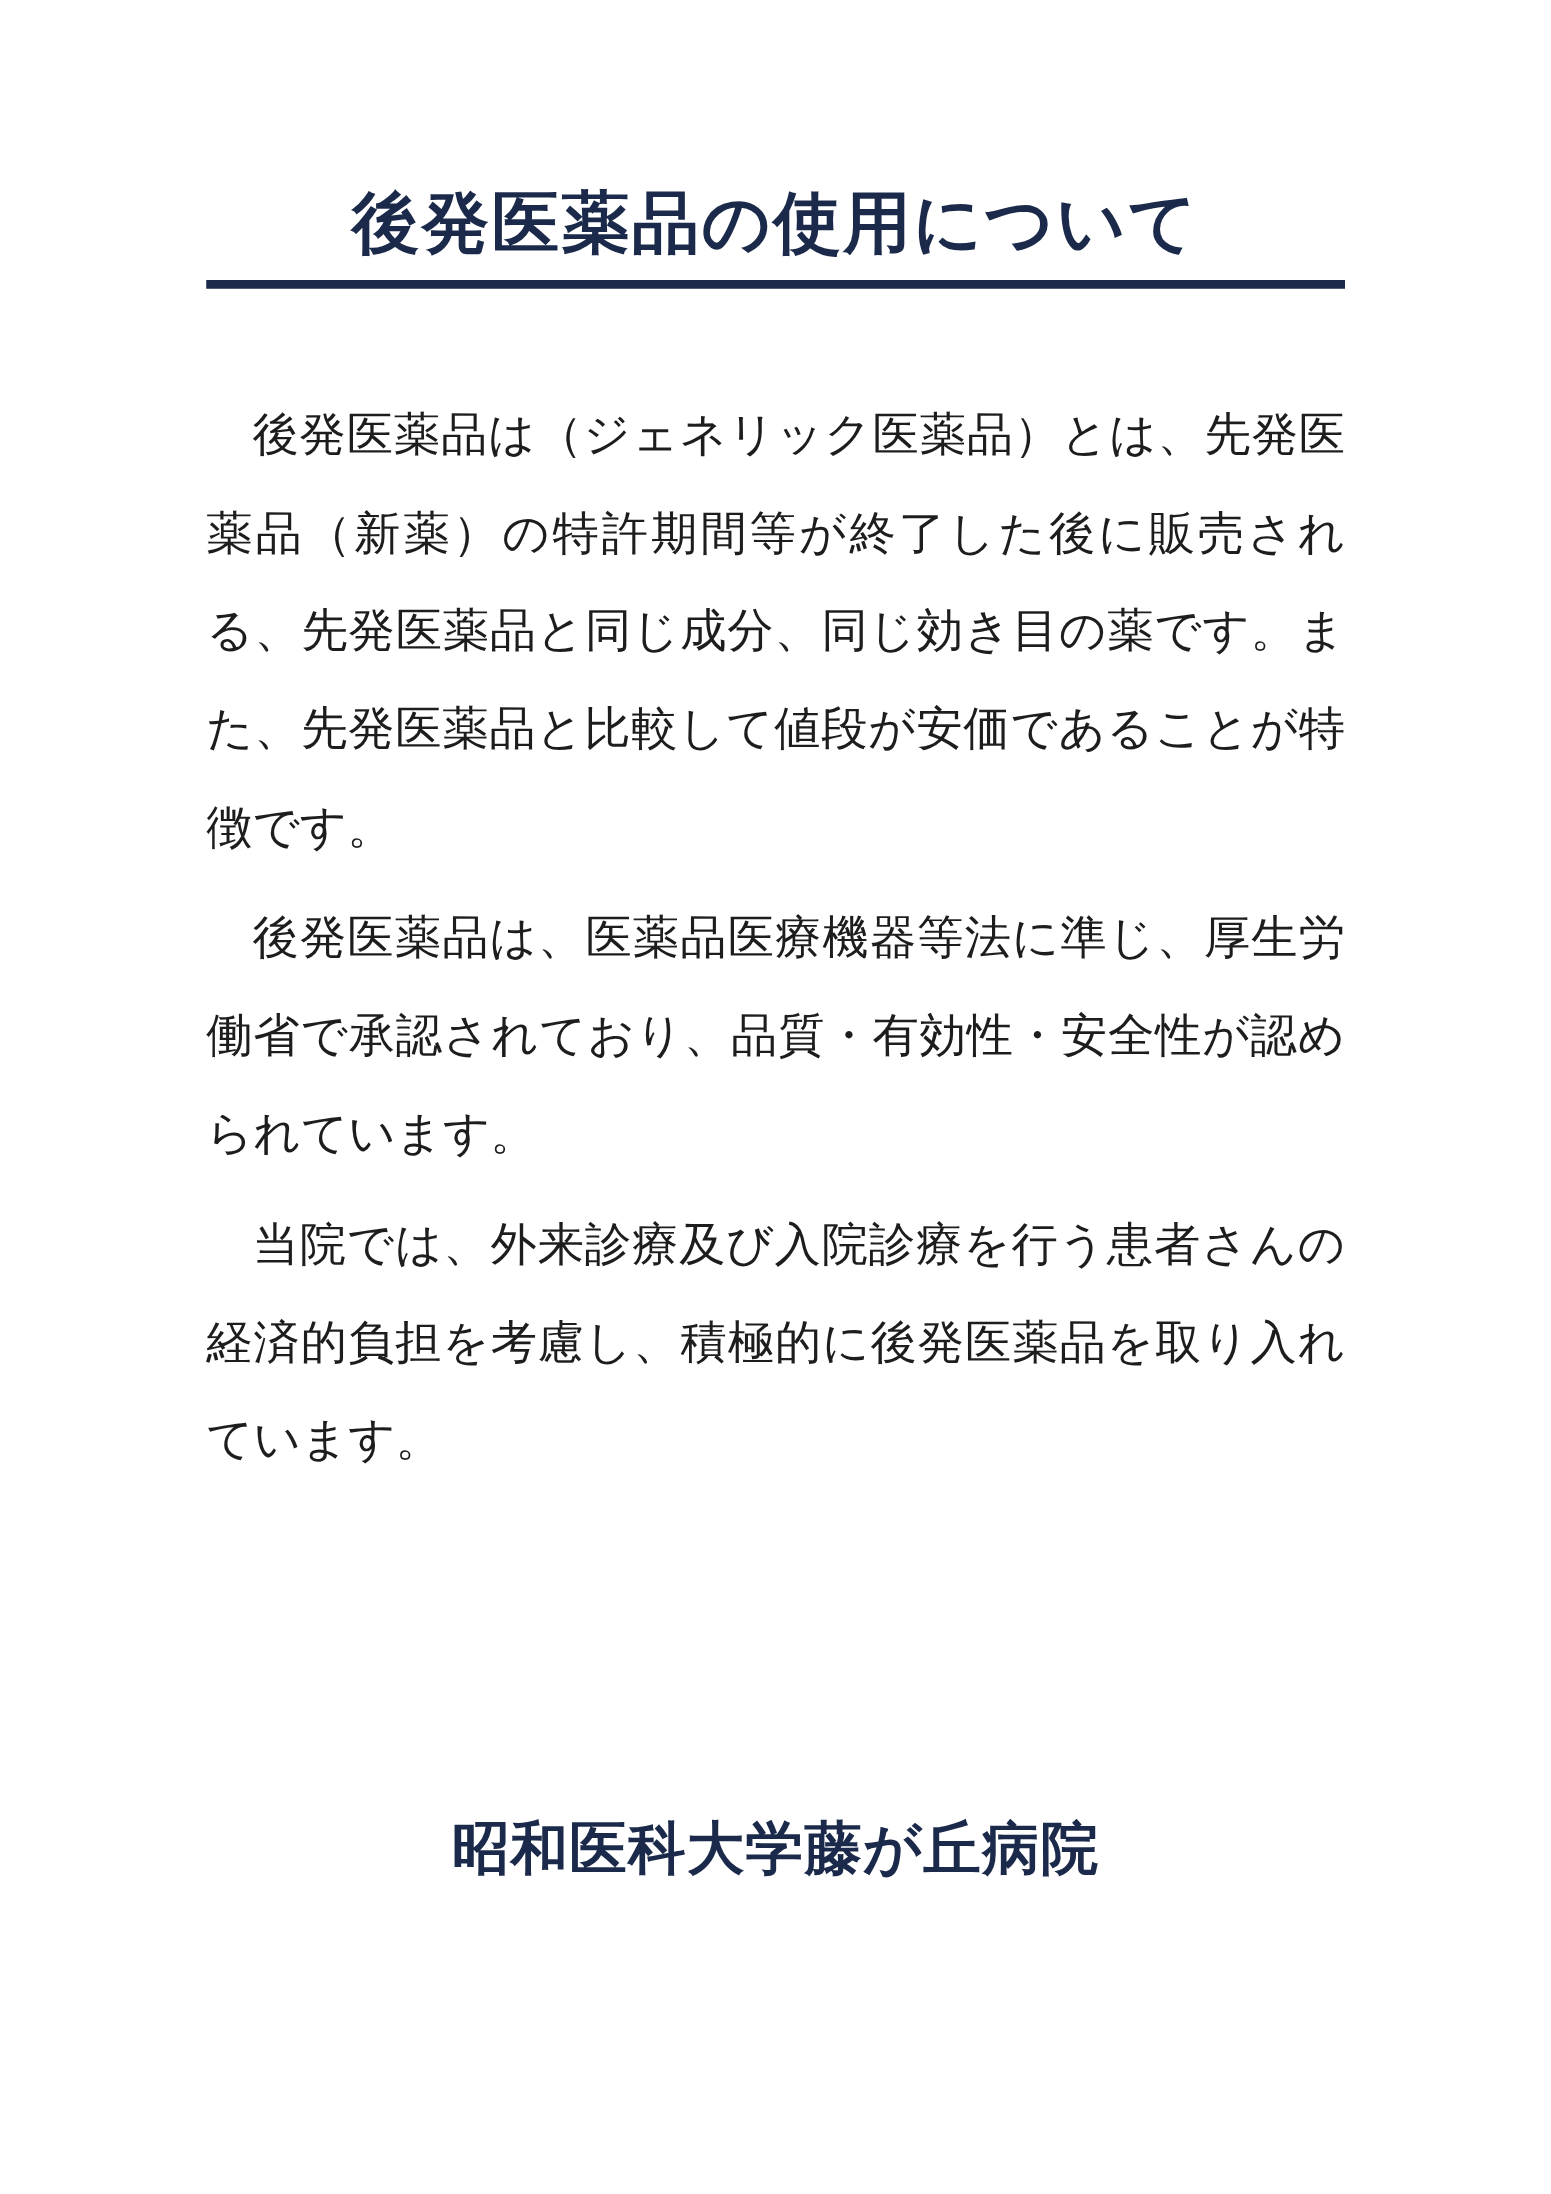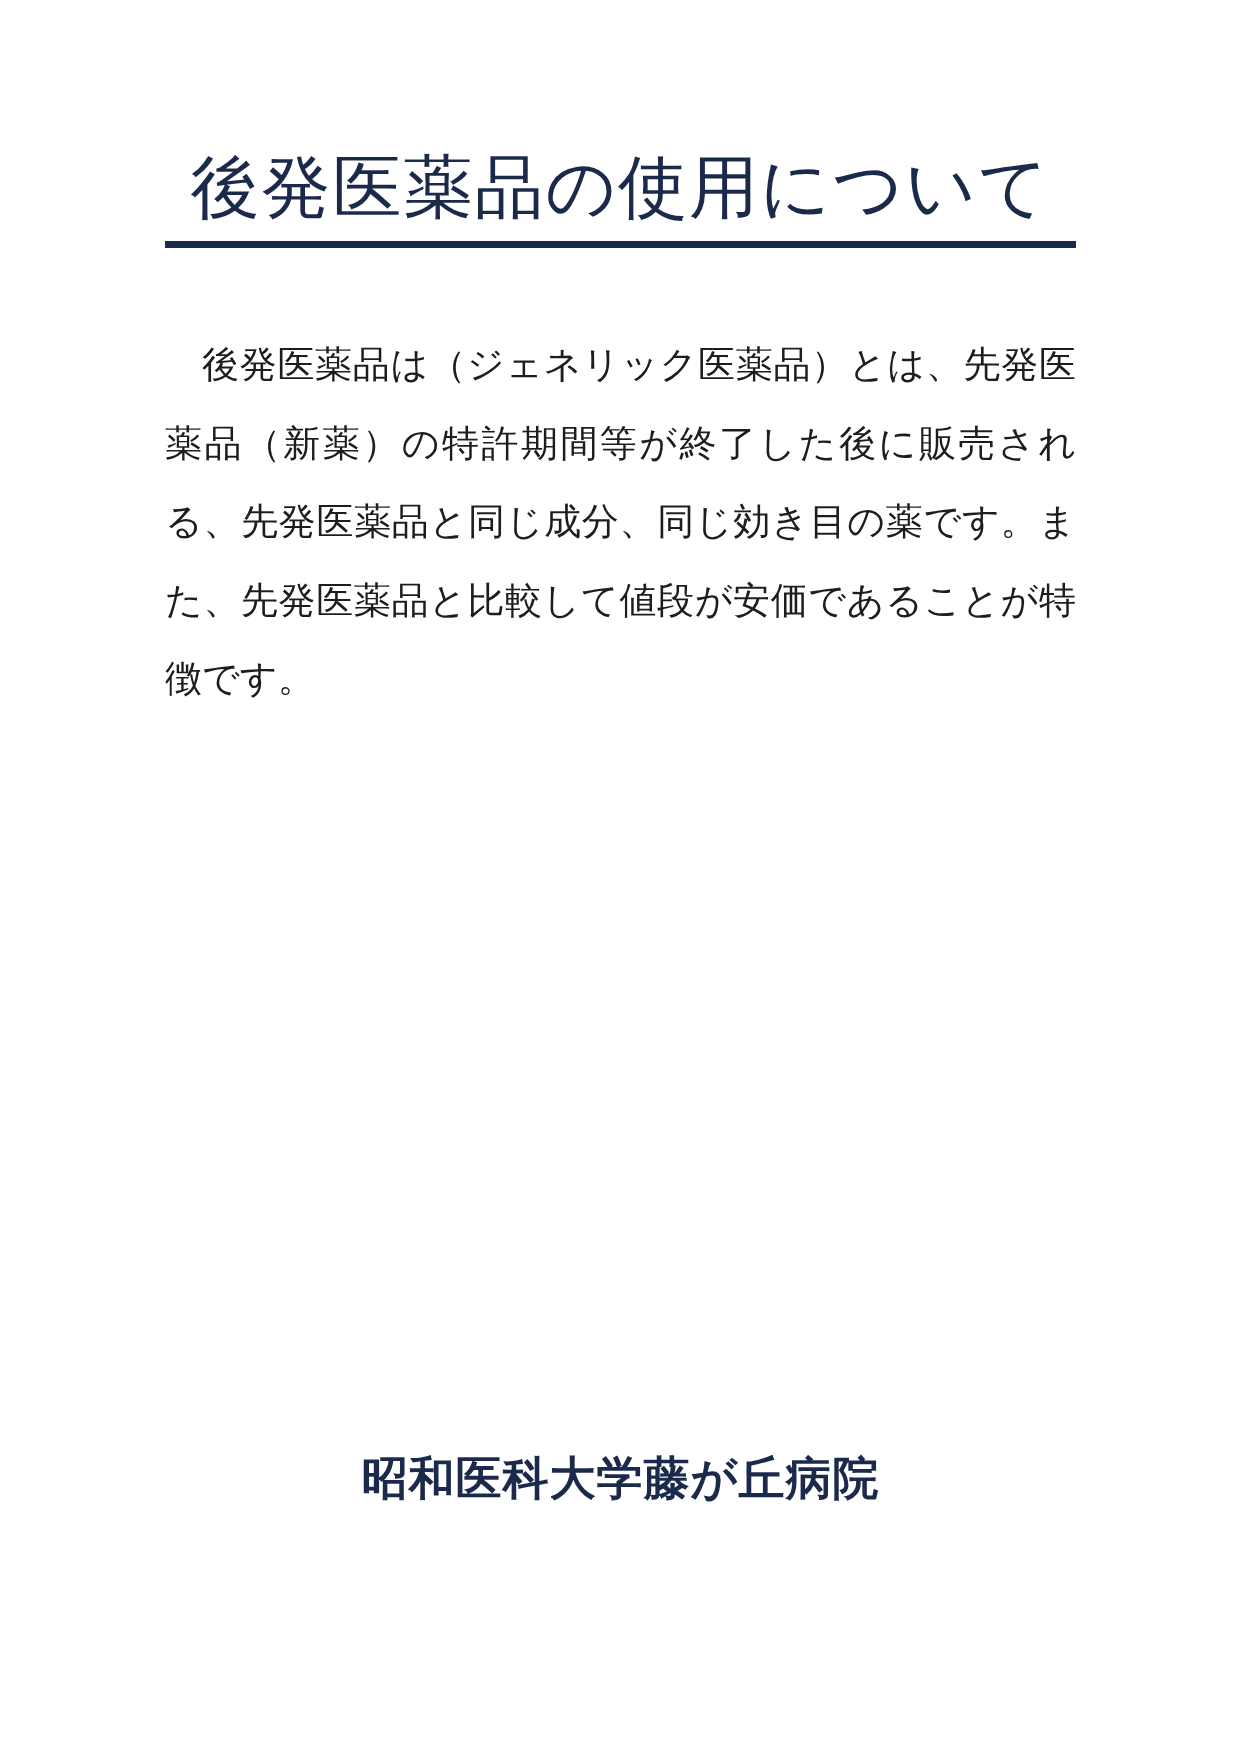--- a/index.html
+++ b/index.html
@@ -20,22 +20,22 @@
     height: 1755px;
     box-sizing: border-box;
     padding: 0 165px;
     background: #ffffff;
   }
   .title-block {
     margin-top: 148px;
     text-align: center;
   }
   .doc-title {
-    font-size: 69px;
-    font-weight: normal;
+    font-size: 54px;
+    font-weight: bold;
     letter-spacing: 2px;
     color: #1b2a4a;
     line-height: 1.15;
     white-space: nowrap;
   }
   .title-rule {
     margin-top: 14px;
     height: 7px;
     background: #1b2a4a;
     width: 100%;
@@ -72,19 +72,21 @@
 
 <div class="page">
 
   <div class="title-block">
     <div class="doc-title">後発医薬品の使用について</div>
     <div class="title-rule"></div>
   </div>
 
   <div class="body-block">
     <p class="para">後発医薬品は（ジェネリック医薬品）とは、先発医薬品（新薬）の特許期間等が終了した後に販売される、先発医薬品と同じ成分、同じ効き目の薬です。また、先発医薬品と比較して値段が安価であることが特徴です。</p>
+    <p class="para">後発医薬品は、医薬品医療機器等法に準じ、厚生労働省で承認されており、品質・有効性・安全性が認められています。</p>
+    <p class="para">当院では、外来診療及び入院診療を行う患者さんの経済的負担を考慮し、積極的に後発医薬品を取り入れています。</p>
   </div>
 
   <div class="footer-block">
     <div class="org-name">昭和医科大学藤が丘病院</div>
   </div>
 
 </div>
 
 </body></html>

